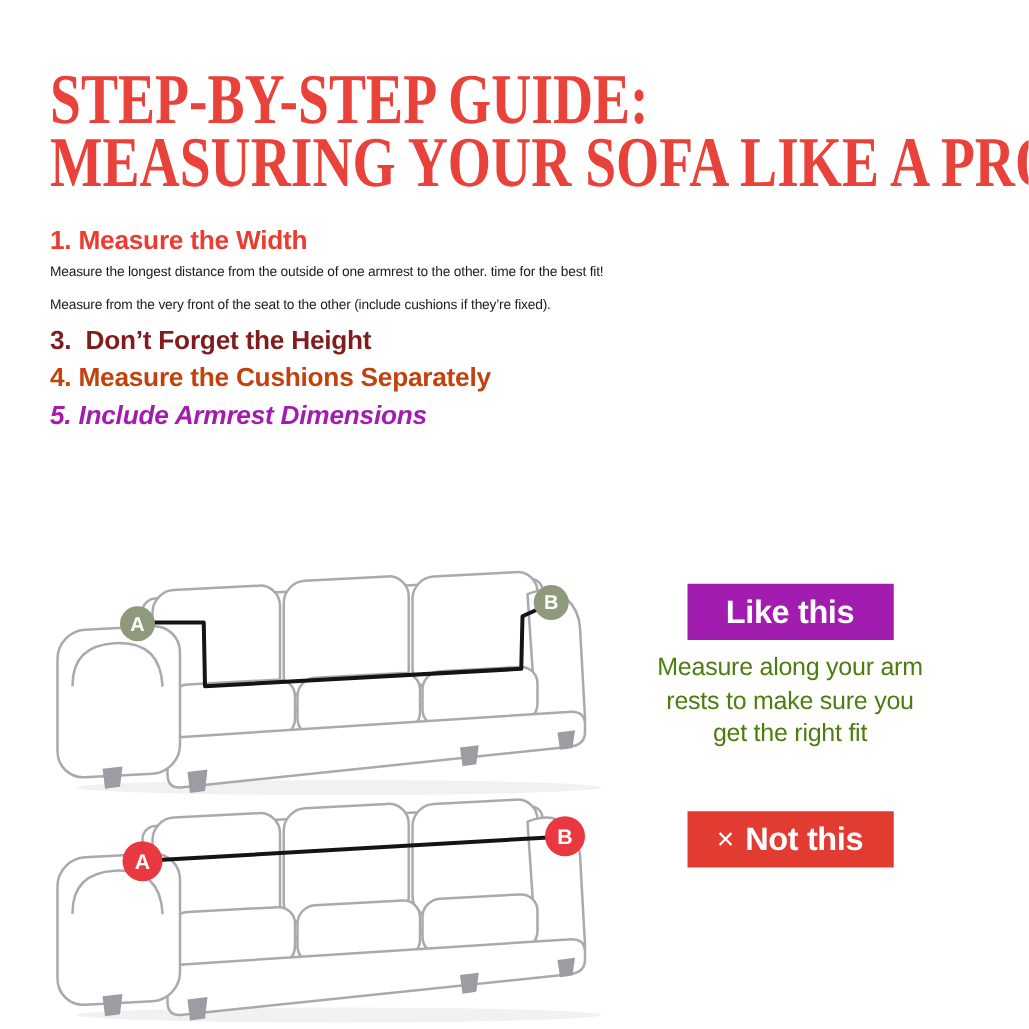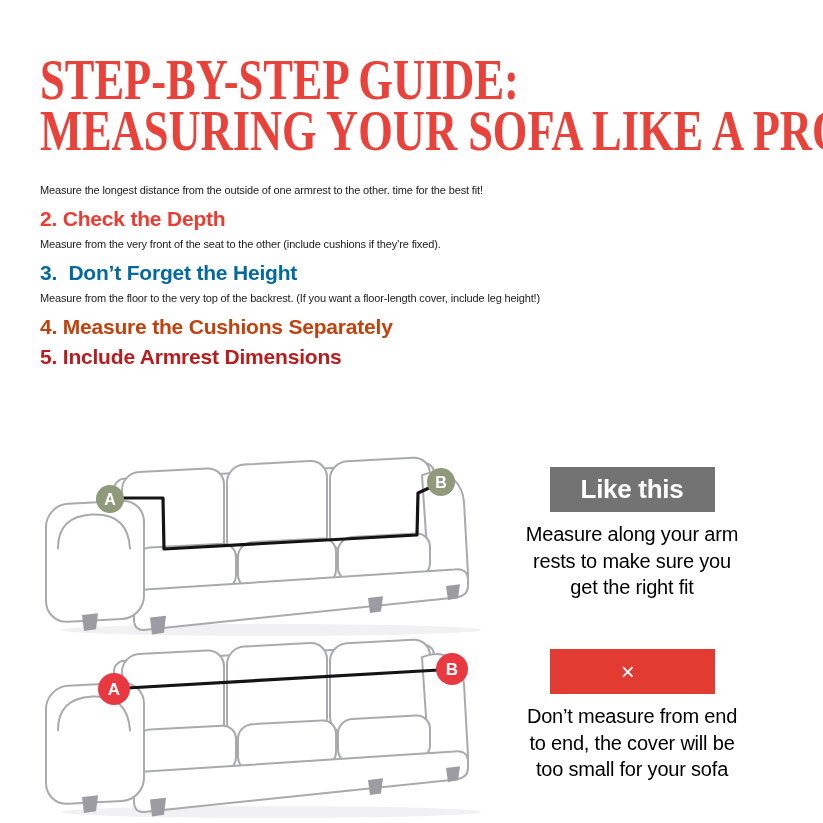--- a/index.html
+++ b/index.html
@@ -33,48 +33,47 @@
   .callout-col{position:absolute;left:512px;width:240px;text-align:center;}
   #col-like{top:439px;}
   #col-not{top:621px;}
   .callout-box{
     width:165px;height:45px;margin:0 auto;display:flex;
     align-items:center;justify-content:center;
     color:#fff;font-weight:700;font-size:26px;letter-spacing:-0.3px;
   }
   .callout-box .x-glyph{font-weight:400;font-size:24px;margin-right:9px;}
   .callout-desc{
-    margin-top:9px;font-size:20px;line-height:26.5px;color:#000000;
+    margin-top:9px;font-size:20px;line-height:26.5px;color:#4d7c0f;
     letter-spacing:-0.2px;
   }
 </style>
 </head>
 <body>
 
 <div id="canvas">
 
   <div class="title" style="color: rgb(232, 66, 58);">STEP-BY-STEP GUIDE:<br>MEASURING YOUR SOFA LIKE A PRO</div>
 
   <div class="steps">
     <div class="step">
+      <div class="step-h" style="color: rgb(238, 59, 48);">1. Measure the Width</div>
       <div class="step-b">Measure the longest distance from the outside of one armrest to the other. time for the best fit!</div>
     </div>
     <div class="step">
-      <div class="step-h" style="color: rgb(238, 59, 48);">2. Check the Depth</div>
       <div class="step-b">Measure from the very front of the seat to the other (include cushions if they’re fixed).</div>
     </div>
     <div class="step">
-      <div class="step-h" style="color: #0369a1;">3.  Don’t Forget the Height</div>
-      <div class="step-b">Measure from the floor to the very top of the backrest. (If you want a floor-length cover, include leg height!)</div>
+      <div class="step-h" style="color: #7f1d1d;">3.  Don’t Forget the Height</div>
     </div>
     <div class="step">
       <div class="step-h" style="color: #c2410c;">4. Measure the Cushions Separately</div>
     </div>
     <div class="step">
-      <div class="step-h" style="color: #b91c1c;">5. Include Armrest Dimensions</div>
+      <div class="step-h" style="color: #a21caf; font-style: italic;">5. Include Armrest Dimensions</div>
     </div>
   </div>
 
   <svg id="sofa1" class="sofa-svg" width="480" height="195" viewBox="0 0 480 195">
     <defs>
       <g id="sofa">
         <ellipse cx="245" cy="178" rx="210" ry="6" fill="#f1f1f3"></ellipse>
         <g transform="translate(0,18) skewY(-3)" stroke="#a9aaae" stroke-width="2" fill="#ffffff" stroke-linejoin="round" stroke-linecap="round">
           <rect x="88" y="14" width="320" height="95" rx="10"></rect>
           <rect x="96" y="8" width="102" height="92" rx="17"></rect>
@@ -107,26 +106,26 @@
   <svg id="sofa2" class="sofa-svg" width="480" height="200" viewBox="0 0 480 200">
     <use href="#sofa"></use>
     <path d="M101,54 L413,36" fill="none" stroke="#141414" stroke-width="3.2" stroke-linecap="round"></path>
     <circle cx="88" cy="55" r="16" fill="#e9383f"></circle>
     <circle cx="426" cy="35" r="16" fill="#e9383f"></circle>
     <text x="88" y="61" text-anchor="middle" fill="#fff" font-size="17" font-weight="bold">A</text>
     <text x="426" y="41" text-anchor="middle" fill="#fff" font-size="17" font-weight="bold">B</text>
   </svg>
 
   <div id="col-like" class="callout-col">
-    <div class="callout-box" style="background: #737373;">
+    <div class="callout-box" style="background: #a21caf;">
       <span>Like this</span>
     </div>
     <div class="callout-desc">Measure along your arm<br>rests to make sure you<br>get the right fit</div>
   </div>
 
   <div id="col-not" class="callout-col">
     <div class="callout-box" style="background: rgb(226, 59, 50);">
       <span class="x-glyph">×</span>
+      <span>Not this</span>
     </div>
-    <div class="callout-desc">Don’t measure from end<br>to end, the cover will be<br>too small for your sofa</div>
   </div>
 
 </div>
 
 </body></html>

